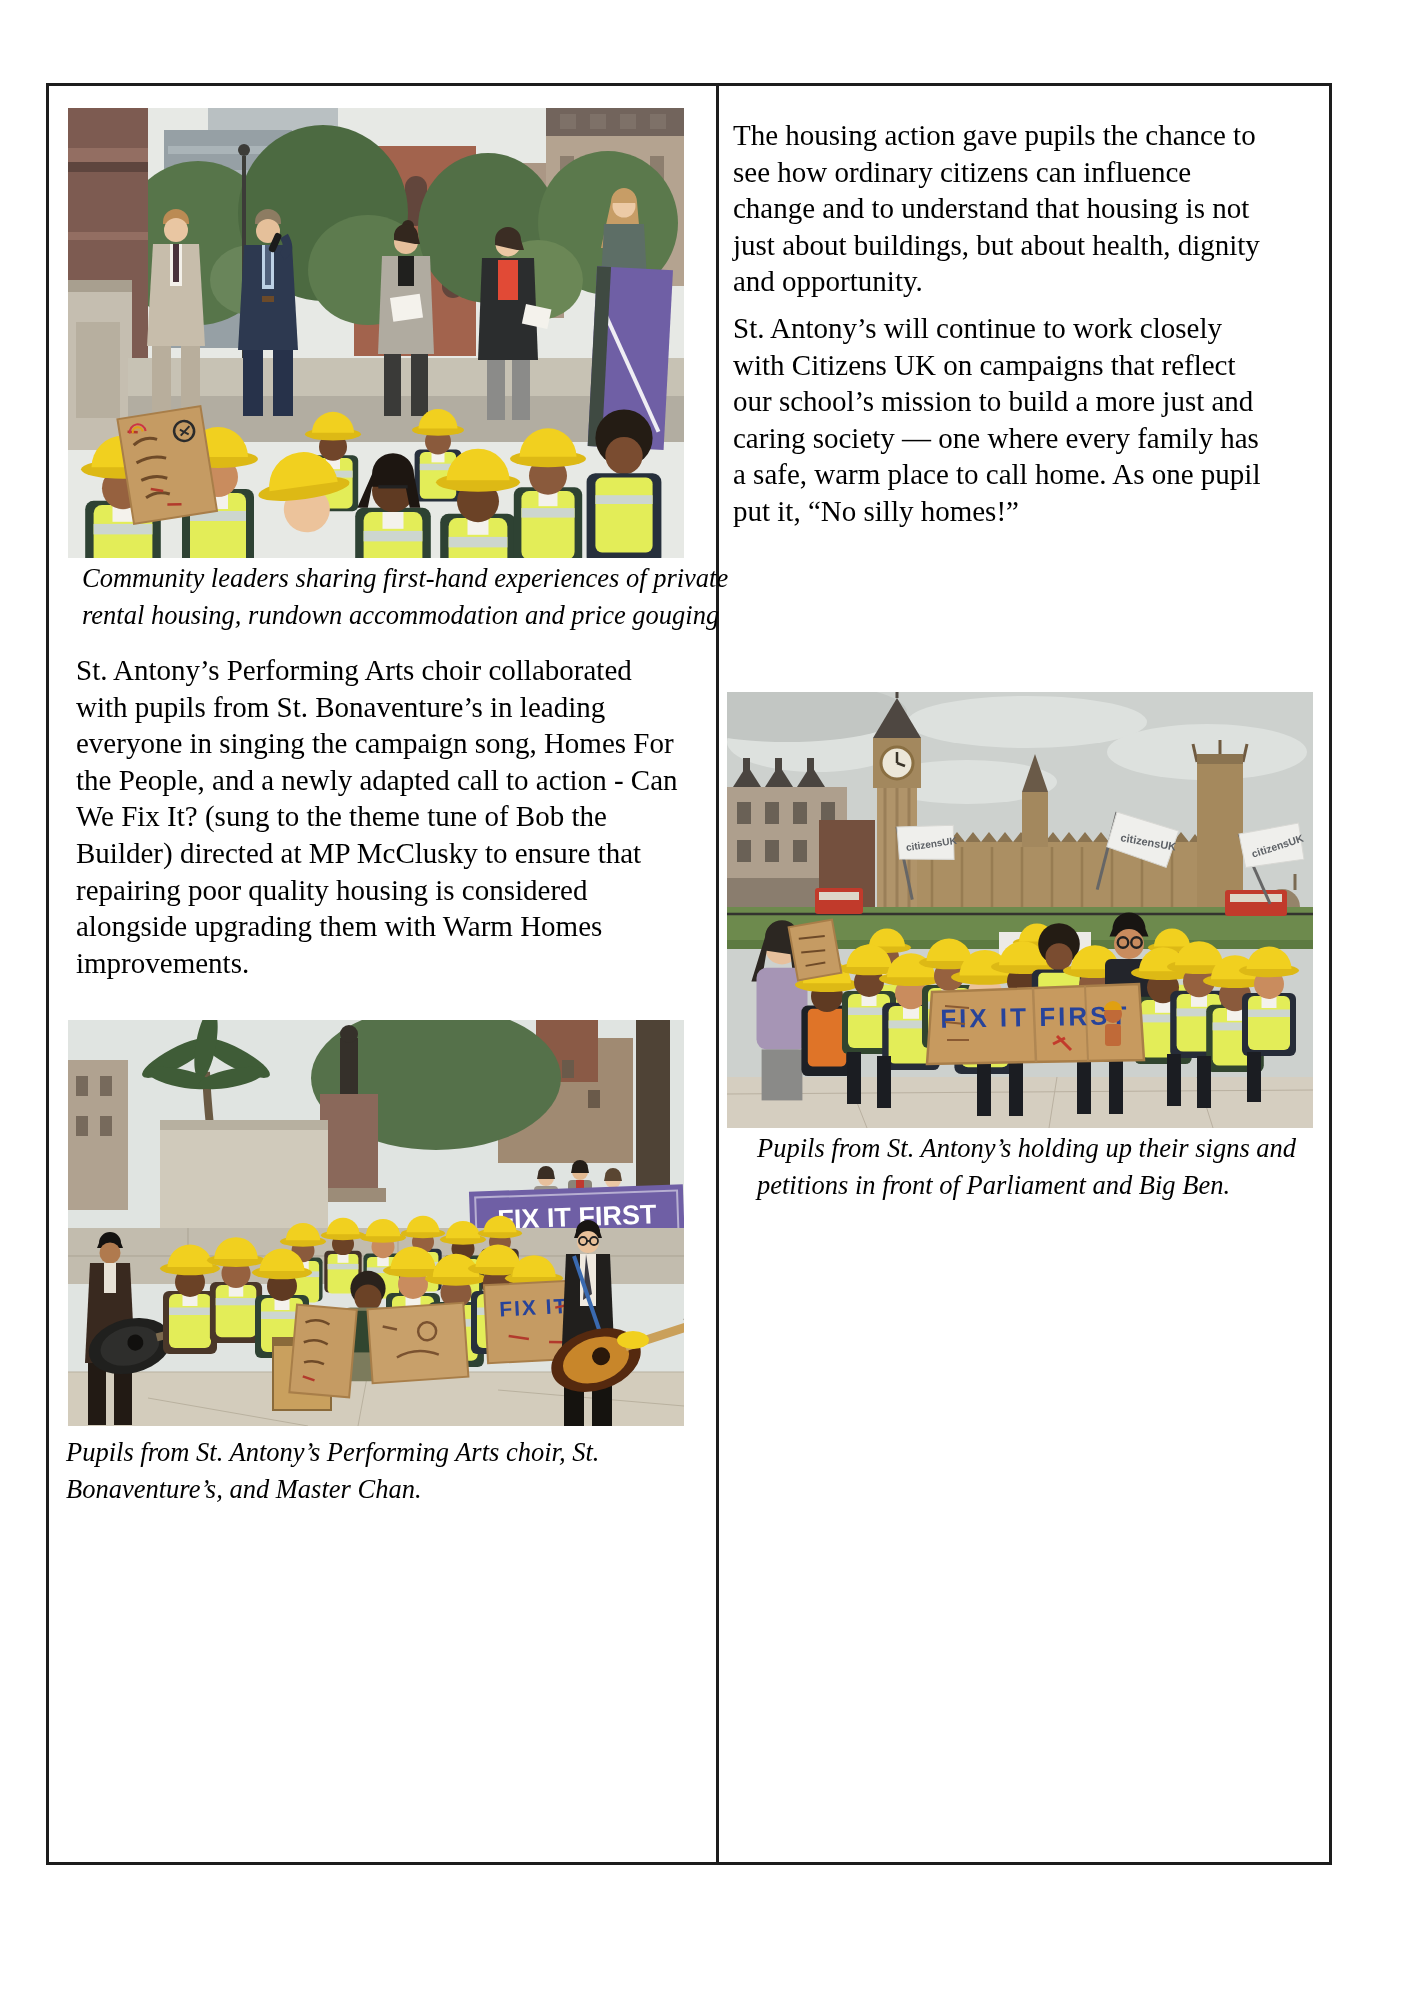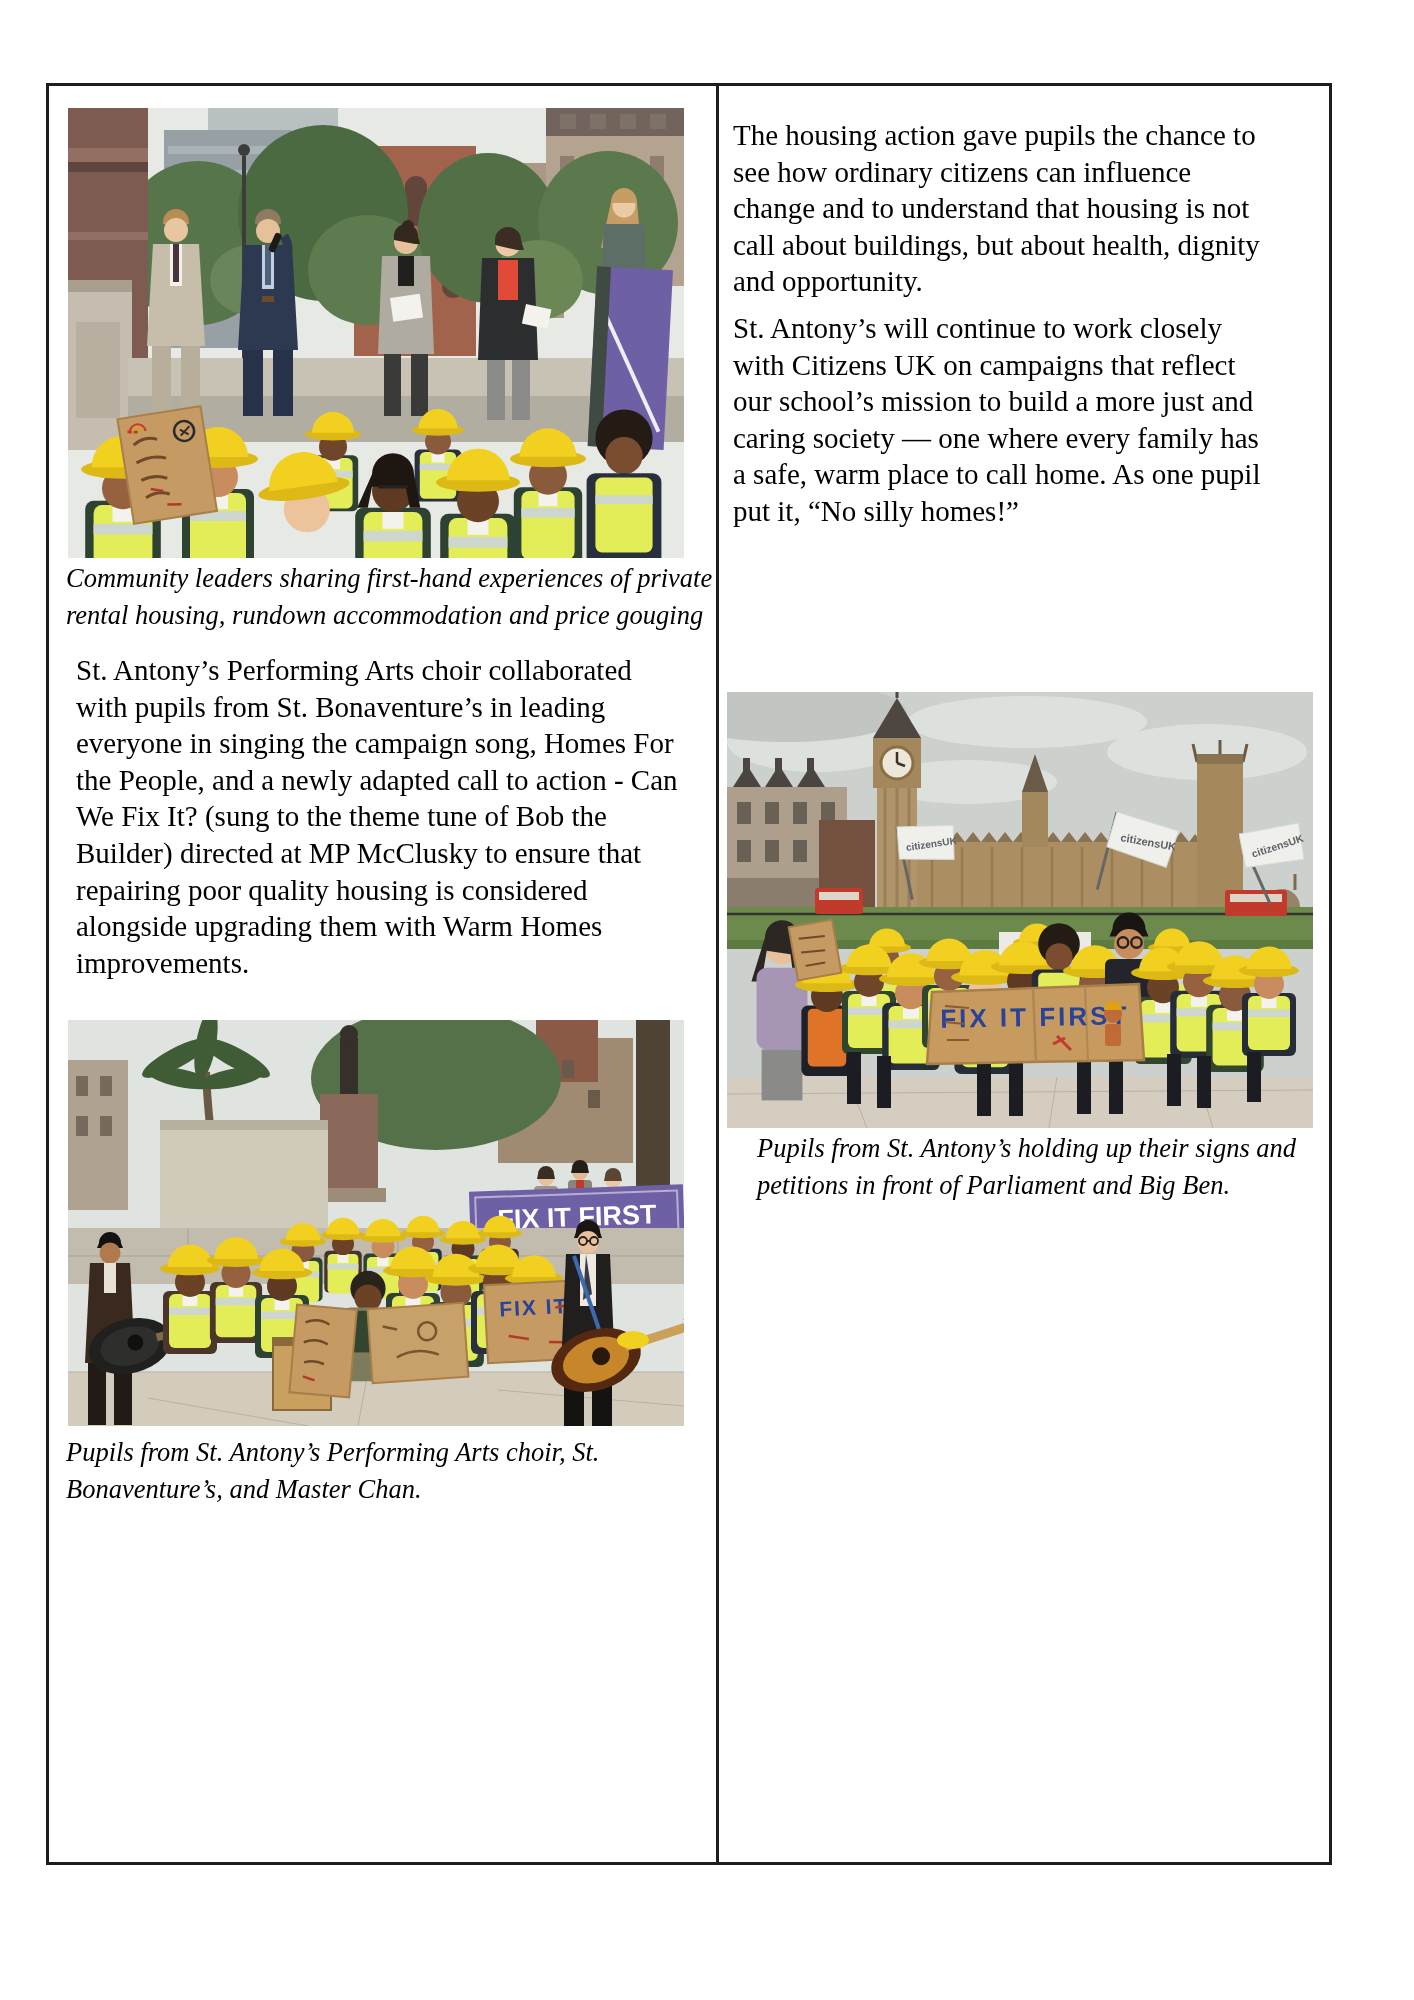--- a/index.html
+++ b/index.html
@@ -222,21 +222,21 @@
               <path d="M-20 16 l12 4"></path>
               <path d="M-6 34 l14 2"></path>
           </g>
           <path d="M-32 -42 a8 8 0 0 1 16 0" stroke="#cc3344" fill="none" stroke-width="2"></path>
           <path d="M-29 -42 a5 5 0 0 1 10 0" stroke="#e0a012" fill="none" stroke-width="2"></path>
         </g>
       </g>
     </svg>
   </div>
 
-  <div class="caption" style="left:66px;top:560px">Community leaders sharing first-hand experiences of private
+  <div class="caption" style="left:82px;top:560px">Community leaders sharing first-hand experiences of private
 rental housing, rundown accommodation and price gouging</div>
 
   <div class="para" style="left:76px;top:652px">St. Antony’s Performing Arts choir collaborated
 with pupils from St. Bonaventure’s in leading
 everyone in singing the campaign song, Homes For
 the People, and a newly adapted call to action - Can
 We Fix It? (sung to the theme tune of Bob the
 Builder) directed at MP McClusky to ensure that
 repairing poor quality housing is considered
 alongside upgrading them with Warm Homes
@@ -483,21 +483,21 @@
       <ellipse cx="565" cy="320" rx="16" ry="9" fill="#f1d01f"></ellipse>
     </svg>
   </div>
 
   <div class="caption" style="left:66px;top:1434px">Pupils from St. Antony’s Performing Arts choir, St.
 Bonaventure’s, and Master Chan.</div>
 
   <div class="para" style="left:733px;top:117px">The housing action gave pupils the chance to
 see how ordinary citizens can influence
 change and to understand that housing is not
-call about buildings, but about health, dignity
+just about buildings, but about health, dignity
 and opportunity.</div>
 
   <div class="para" style="left:733px;top:310px">St. Antony’s will continue to work closely
 with Citizens UK on campaigns that reflect
 our school’s mission to build a more just and
 caring society — one where every family has
 a safe, warm place to call home. As one pupil
 put it, “No silly homes!”</div>
 
 

